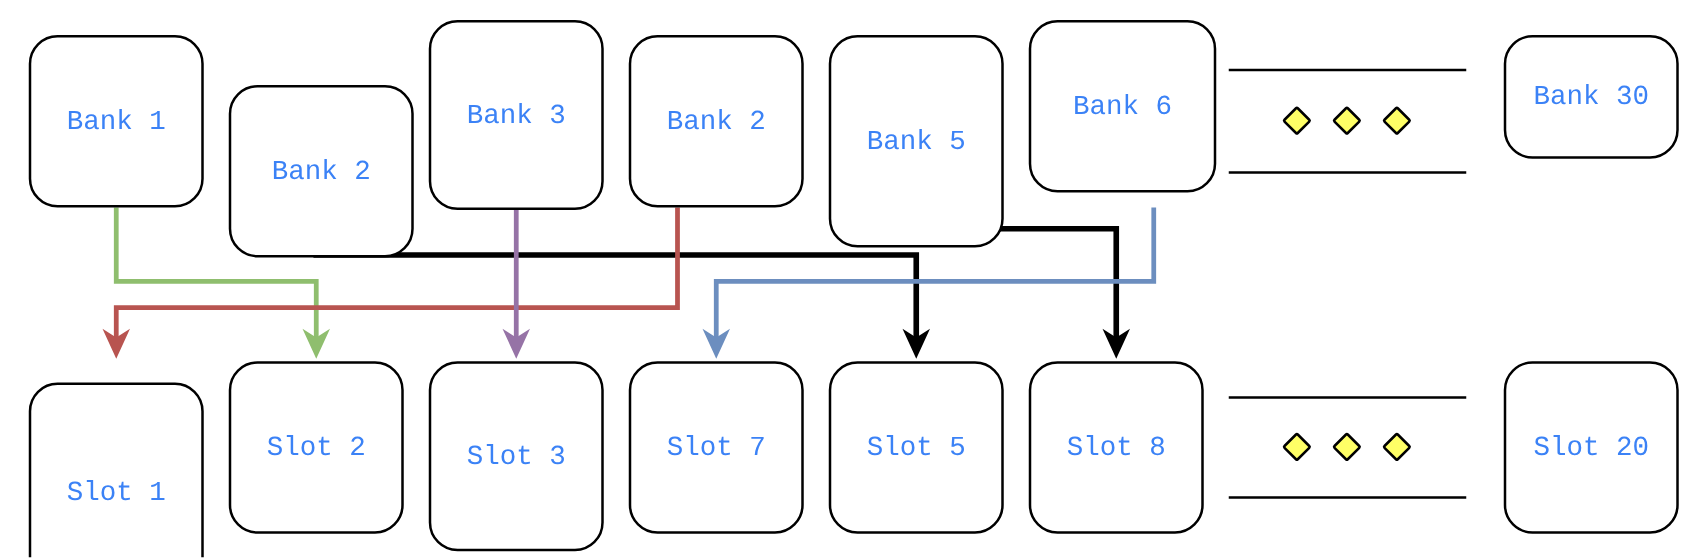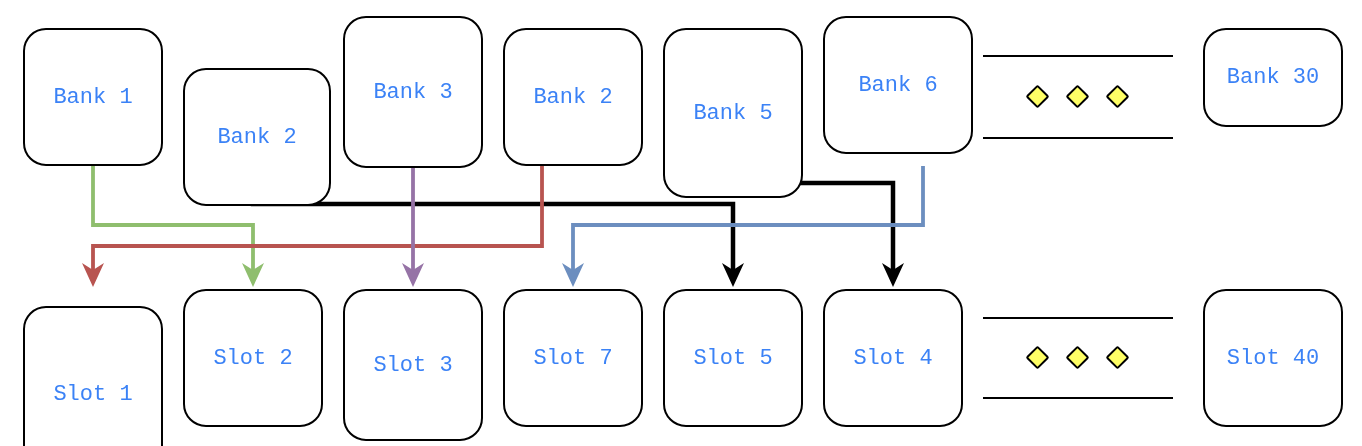--- a/index.html
+++ b/index.html
@@ -100,24 +100,24 @@
       <div class="node" style="left: 343px; top: 289px; width: 140px; height: 152px;">
         <span class="node-label">Slot 3</span>
       </div>
       <div class="node" style="left: 503px; top: 289px; width: 140px; height: 138px;">
         <span class="node-label">Slot 7</span>
       </div>
       <div class="node" style="left: 663px; top: 289px; width: 140px; height: 138px; text-align: center;">
         <span class="node-label">Slot 5</span>
       </div>
       <div class="node" style="left: 823px; top: 289px; width: 140px; height: 138px;">
-        <span class="node-label">Slot 4</span>
+        <span class="node-label">Slot 8</span>
       </div>
       <div class="node" style="left: 1203px; top: 289px; width: 140px; height: 138px;">
-        <span class="node-label">Slot 40</span>
+        <span class="node-label">Slot 20</span>
       </div>
       <div class="rule" style="left: 983px; width: 190px; top: 55px;"></div>
       <div class="rule" style="left: 983px; width: 190px; top: 137px;"></div>
       <div class="diamond" style="background: rgb(255, 255, 102); border-color: rgb(0, 0, 0); left: 1029px; top: 88px;"></div>
       <div class="diamond" style="background: rgb(255, 255, 102); border-color: rgb(0, 0, 0); left: 1069px; top: 88px;"></div>
       <div class="diamond" style="background: rgb(255, 255, 102); border-color: rgb(0, 0, 0); left: 1109px; top: 88px;"></div>
       <div class="rule" style="left: 983px; width: 190px; top: 317px;"></div>
       <div class="rule" style="left: 983px; width: 190px; top: 397px;"></div>
       <div class="diamond" style="background: rgb(255, 255, 102); border-color: rgb(0, 0, 0); left: 1029px; top: 349px;"></div>
       <div class="diamond" style="background: rgb(255, 255, 102); border-color: rgb(0, 0, 0); left: 1069px; top: 349px;"></div>

